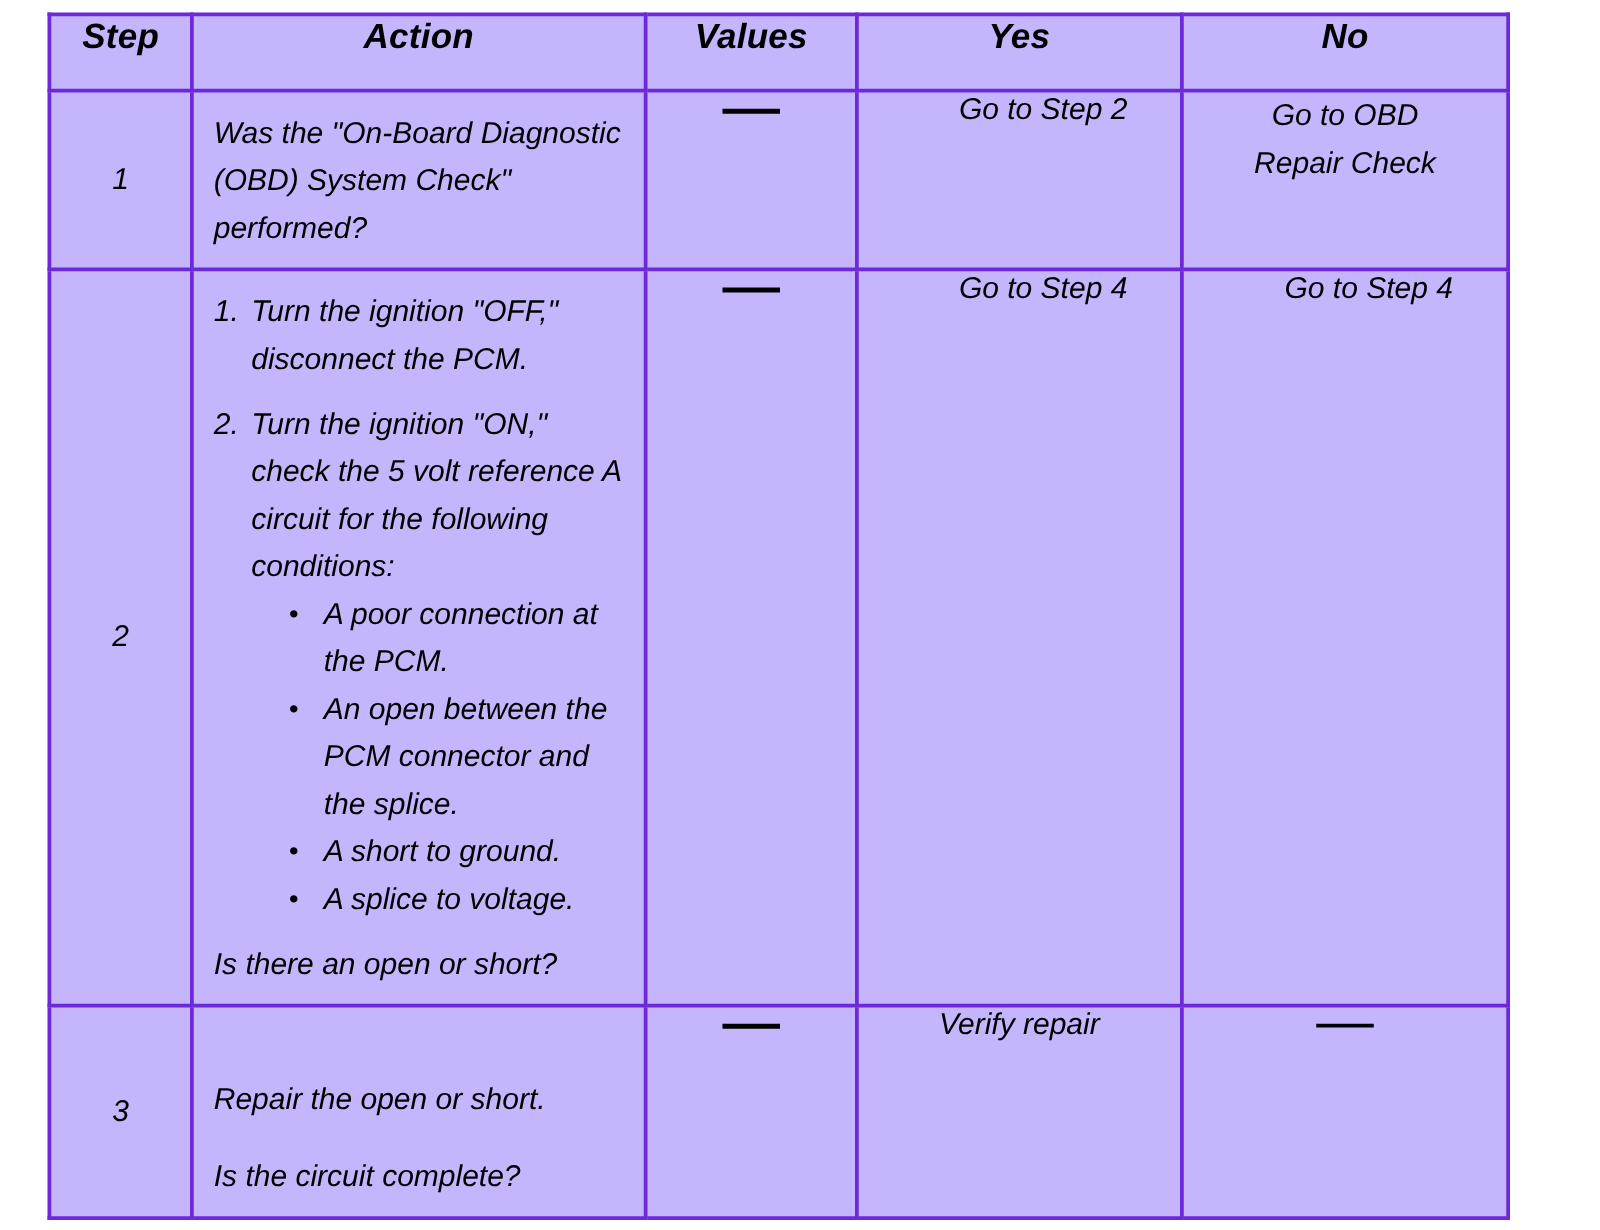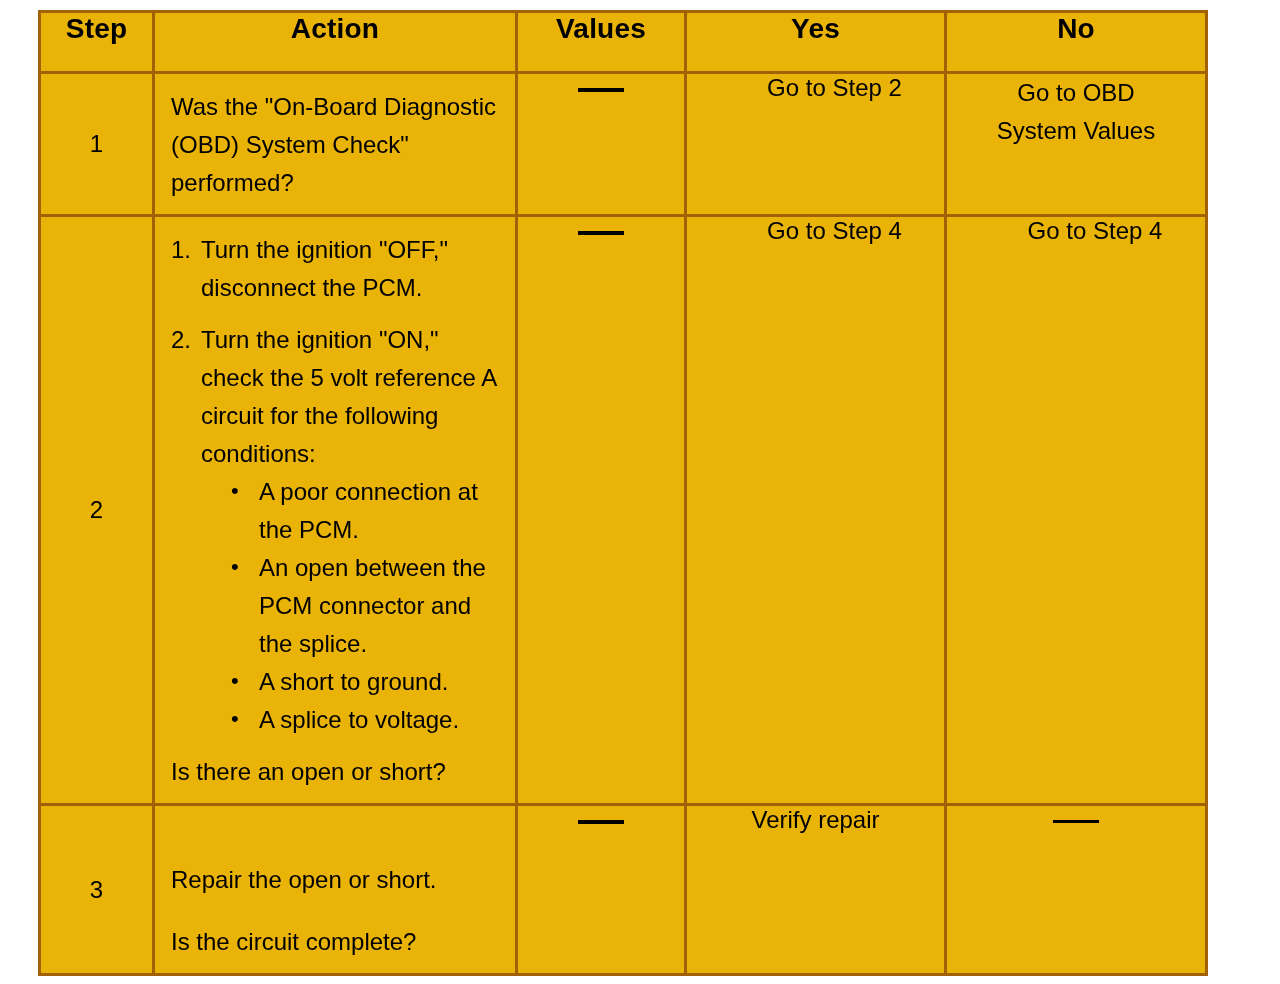--- a/index.html
+++ b/index.html
@@ -32,24 +32,25 @@
   }
 
   .diag-table col.c-step   { width: 114px; }
   .diag-table col.c-action { width: 363px; }
   .diag-table col.c-values { width: 169px; }
   .diag-table col.c-yes    { width: 260px; }
   .diag-table col.c-no     { width: 261px; }
 
   .diag-table th,
   .diag-table td {
-    border: 3px solid #a16207;
+    border: 3px solid #6d28d9;
     padding: 0;
     vertical-align: top;
-    background: #eab308;
+    background: #c4b5fd;
+    font-style: italic;
   }
 
   
   thead th {
     height: 58px;
     text-align: center;
     vertical-align: middle;
     font-size: 28px;
     font-weight: bold;
     letter-spacing: 0.2px;
@@ -175,21 +176,21 @@
           <span class="dash"></span>
         </td>
 
         <td class="yes-cell vbot">
           <div class="pad-bot">Go to Step 2</div>
         </td>
 
         <td class="no-cell vmid">
           <div class="stack-2">
             <div>Go to OBD</div>
-            <div>System Values</div>
+            <div>Repair Check</div>
           </div>
         </td>
       </tr>
 
       <tr>
         <td class="step-cell">2</td>
 
         <td class="action-cell">
           <div class="action-block">
             <ol class="num-list">

